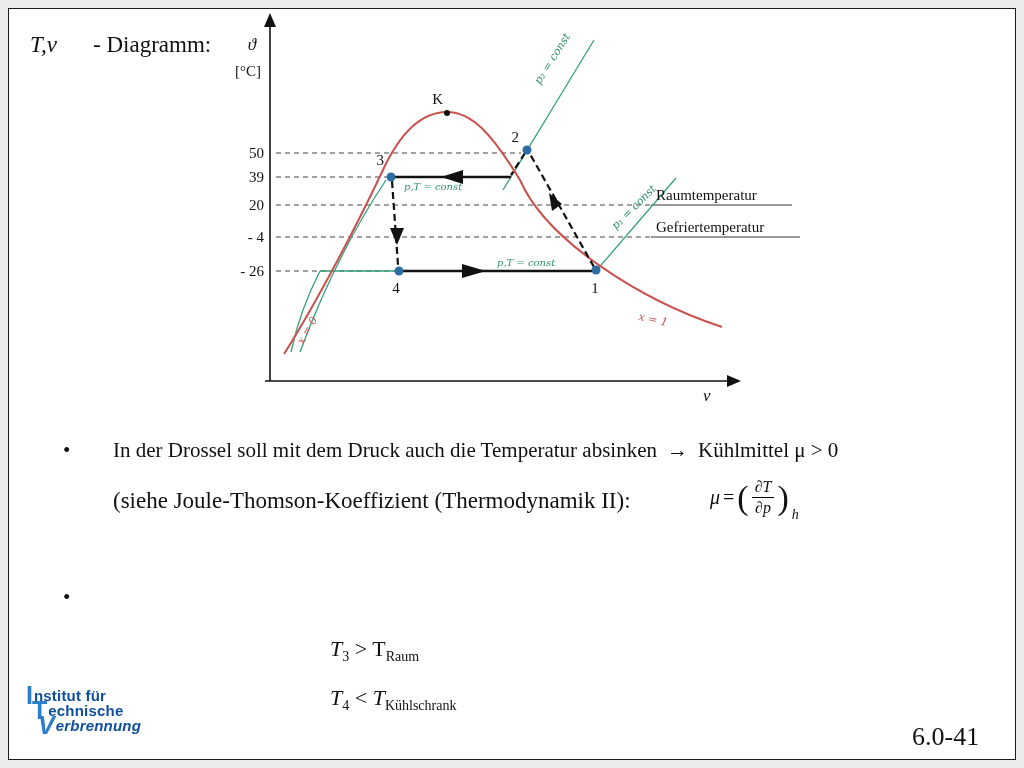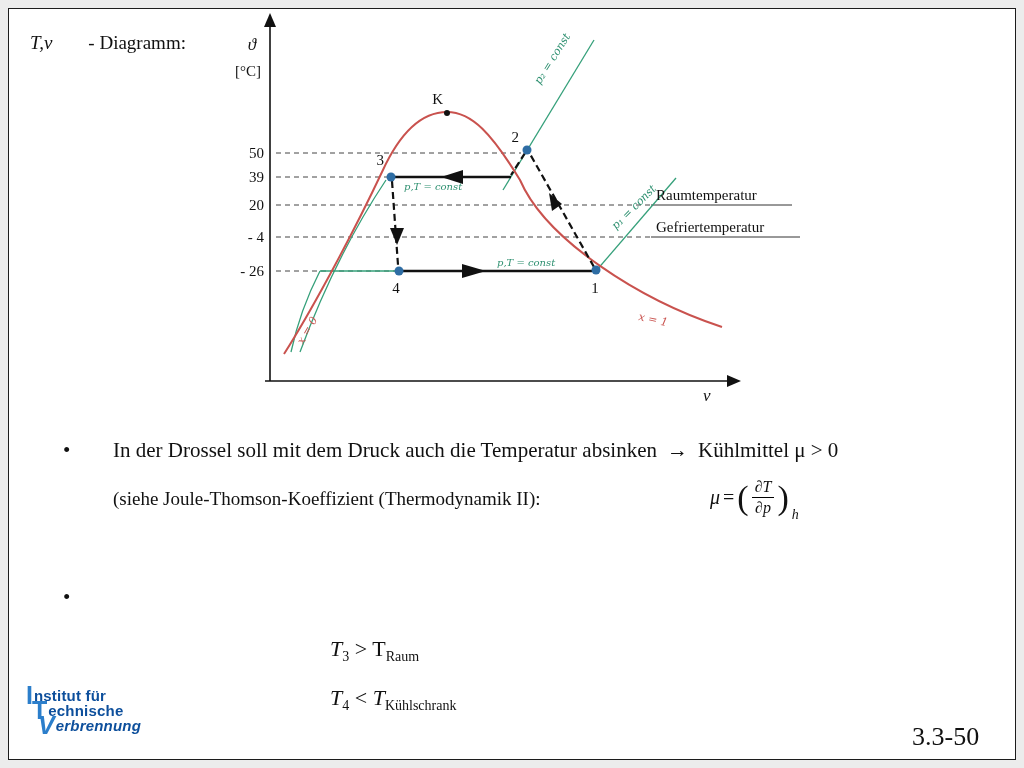--- a/index.html
+++ b/index.html
@@ -4,21 +4,21 @@
 <style>
   html,body{margin:0;padding:0;}
   body{
     width:1024px;height:768px;position:relative;background:#ececec;
     font-family:"Liberation Serif", serif;color:#111;overflow:hidden;
   }
   .slide{position:absolute;left:8px;top:8px;width:1006px;height:750px;
     background:#ffffff;border:1px solid #1c1c1c;}
   .abs{position:absolute;}
   
-  .title{left:30px;top:32px;font-size:19px;}
+  .title{left:30px;top:32px;font-size:23px;}
   .title .t{font-style:italic;}
   .title .lbl{margin-left:36px;}
   
   svg.diagram{position:absolute;left:0;top:0;}
   .axis{stroke:#111;stroke-width:1.6;fill:none;}
   .grid{stroke:#444;stroke-width:1;stroke-dasharray:5,4;fill:none;}
   .uline{stroke:#333;stroke-width:1;fill:none;}
   .dome{stroke:#c9524e;stroke-width:2;fill:none;}
   .iso-line{stroke:#35a07a;stroke-width:1.3;fill:none;}
   .proc{stroke:#111;stroke-width:2.6;fill:none;}
@@ -31,21 +31,21 @@
   .plab{font-size:15px;}
   .annot{font-size:15px;}
   .axlab{font-size:17px;}
   .it{font-style:italic;}
   .green-lab{font-style:italic;font-size:11px;fill:#2e9070;font-family:"DejaVu Serif",serif;}
   .green-sm{font-style:italic;font-size:10px;fill:#2e9070;font-family:"DejaVu Serif",serif;}
   .red-lab{font-style:italic;font-size:11px;fill:#c9524e;font-family:"DejaVu Serif",serif;}
   
   .bullet-row{display:flex;font-size:21px;}
   .dot{width:50px;}
-  .subline{font-size:19px;}
+  .subline{font-size:23px;}
   sub{font-size:14px;}
   .b1{left:63px;top:438px;}
   .b1sub{left:113px;top:488px;}
   .b2{left:63px;top:585px;}
   .arrow-sp{margin:0 10px;}
   
   .formula{left:710px;top:478px;display:flex;align-items:center;gap:3px;font-size:20px;}
   .f-mu,.f-sub,.f-frac{font-style:italic;}
   .f-paren{font-size:34px;line-height:1;font-weight:400;}
   .f-frac{display:inline-flex;flex-direction:column;align-items:center;font-size:16px;}
@@ -175,13 +175,13 @@
   <span>&lt;</span>
   <i>T</i><sub>Kühlschrank</sub>
 </div>
 
 <div class="abs logo">
   <div class="logo-row r1"><span class="logo-big">I</span><span class="logo-word">nstitut für</span></div>
   <div class="logo-row r2"><span class="logo-big">T</span><span class="logo-word">echnische</span></div>
   <div class="logo-row r3"><span class="logo-big">V</span><span class="logo-word">erbrennung</span></div>
 </div>
 
-<div class="abs pagenum">3.3-50</div>
+<div class="abs pagenum">6.0-41</div>
 
 </body></html>

